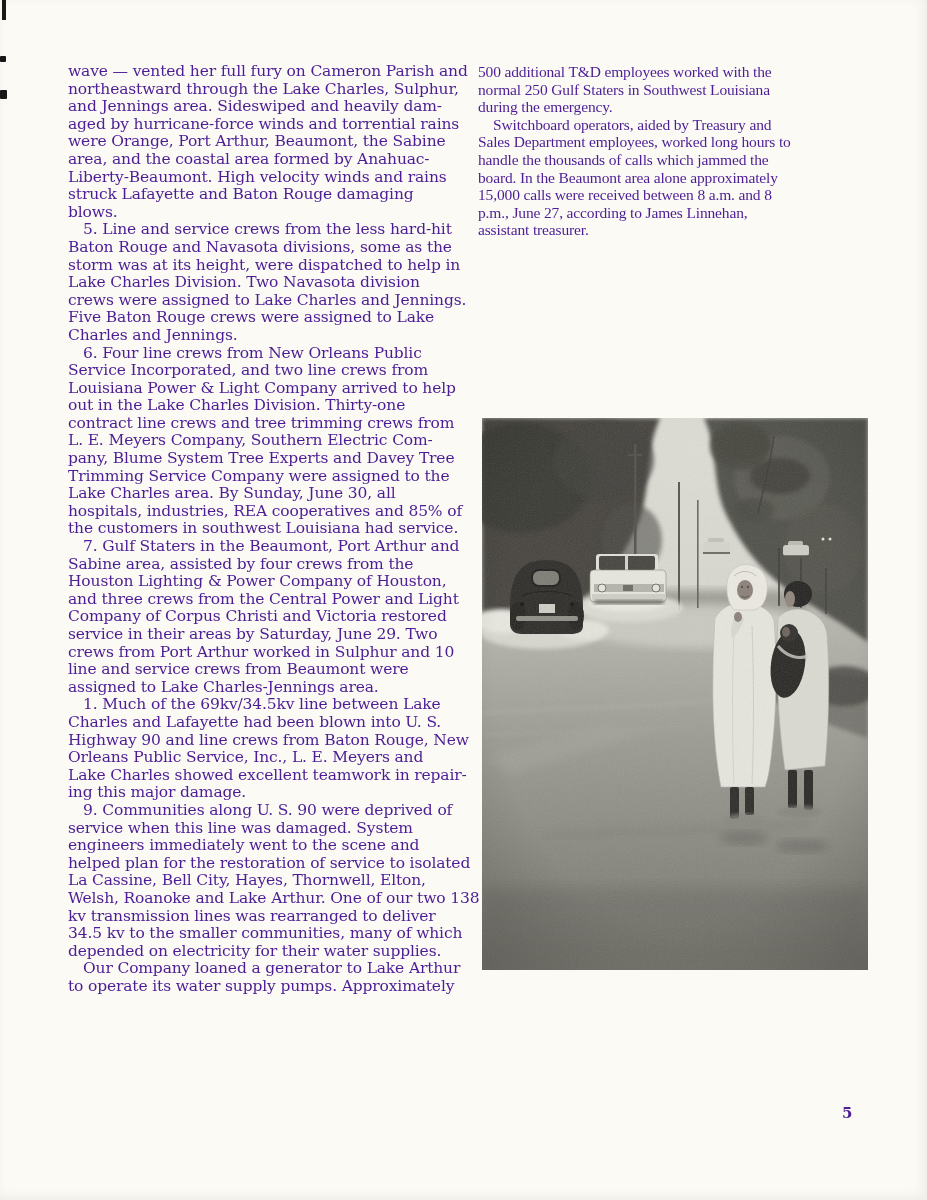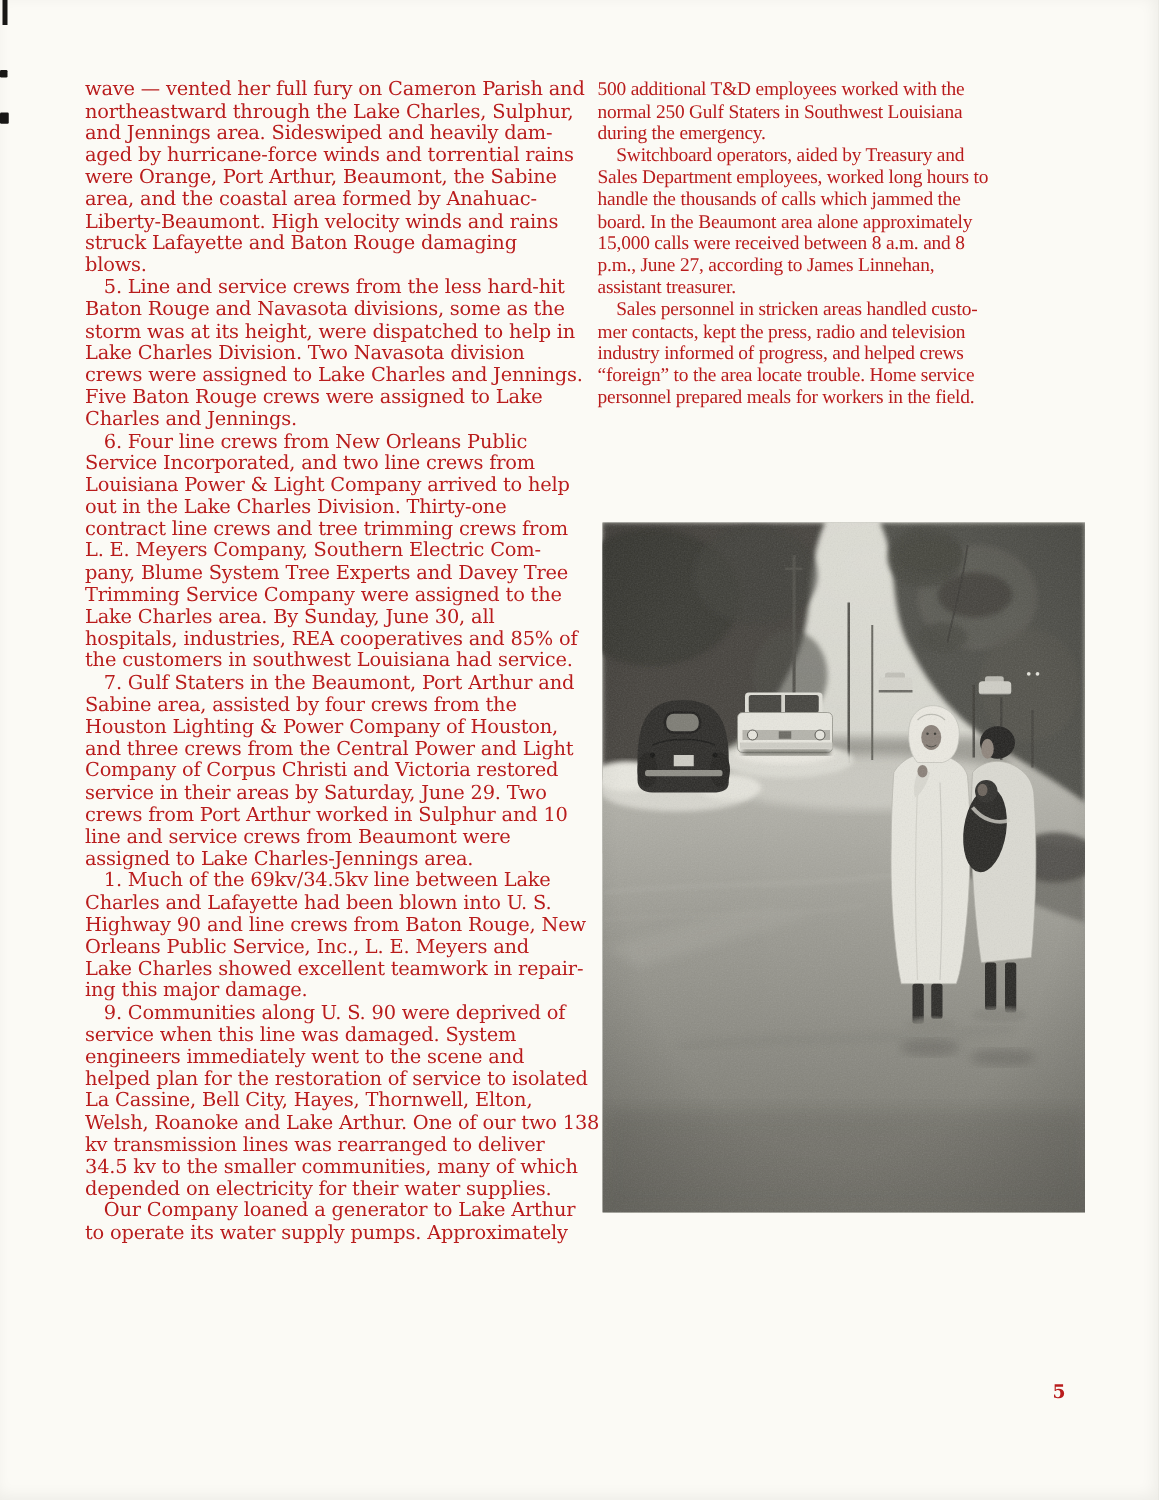--- a/index.html
+++ b/index.html
@@ -1,18 +1,18 @@
 <!DOCTYPE html>
 <html><head>
 <meta charset="utf-8">
 <style>
   html,body{margin:0;padding:0;background:#e7e6e1;}
   .page{
     position:relative;width:927px;height:1200px;background:#fbfaf5;
-    font-family:"DejaVu Serif", serif;color:#b91c1c;overflow:hidden;
+    font-family:"DejaVu Serif", serif;color:#4c1d95;overflow:hidden;
     box-shadow:inset -3px -3px 12px rgba(0,0,0,0.06);
   }
   .col{position:absolute;top:63px;font-size:15.5px;line-height:17.6px;letter-spacing:-0.15px;}
   .col p{margin:0;white-space:pre;text-indent:15px;}
   .col p.noindent{text-indent:0;}
   .col-left{left:68px;width:397px;}
   .col-right{left:478px;width:400px;font-family:Liberation Serif, serif;}
   .photo-frame{position:absolute;left:482px;top:418px;width:386px;height:552px;background:#9a9992;}
   .photo-frame svg{display:block;}
   .caption{
@@ -94,25 +94,20 @@
     <p class="noindent">500 additional T&amp;D employees worked with the
 normal 250 Gulf Staters in Southwest Louisiana
 during the emergency.</p>
     <p>Switchboard operators, aided by Treasury and
 Sales Department employees, worked long hours to
 handle the thousands of calls which jammed the
 board. In the Beaumont area alone approximately
 15,000 calls were received between 8 a.m. and 8
 p.m., June 27, according to James Linnehan,
 assistant treasurer.</p>
-    <p>Sales personnel in stricken areas handled custo-
-mer contacts, kept the press, radio and television
-industry informed of progress, and helped crews
-“foreign” to the area locate trouble. Home service
-personnel prepared meals for workers in the field.</p>
   </div>
 
   <div class="photo-frame">
     <svg width="386" height="552" viewBox="0 0 386 552" xmlns="http://www.w3.org/2000/svg">
       <defs>
         <radialGradient id="sky" cx="0.55" cy="0.12" r="0.95">
           <stop offset="0" stop-color="#e4e3db"></stop>
           <stop offset="0.45" stop-color="#cfcec6"></stop>
           <stop offset="1" stop-color="#a8a79f"></stop>
         </radialGradient>

